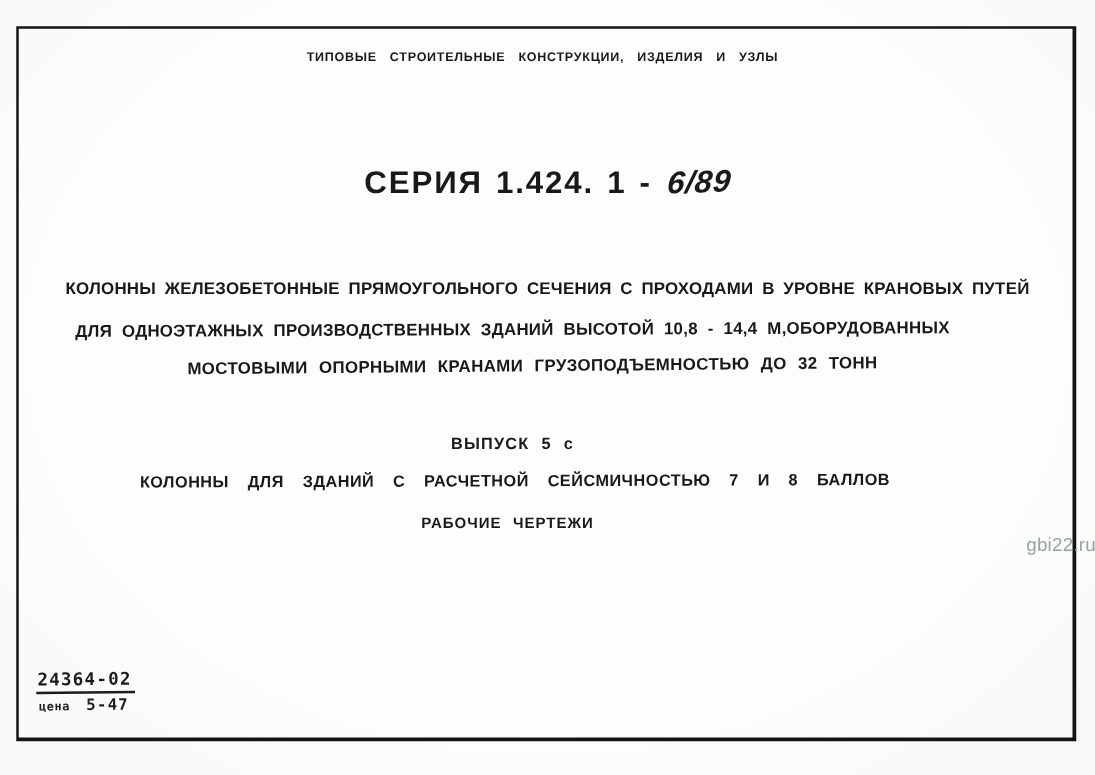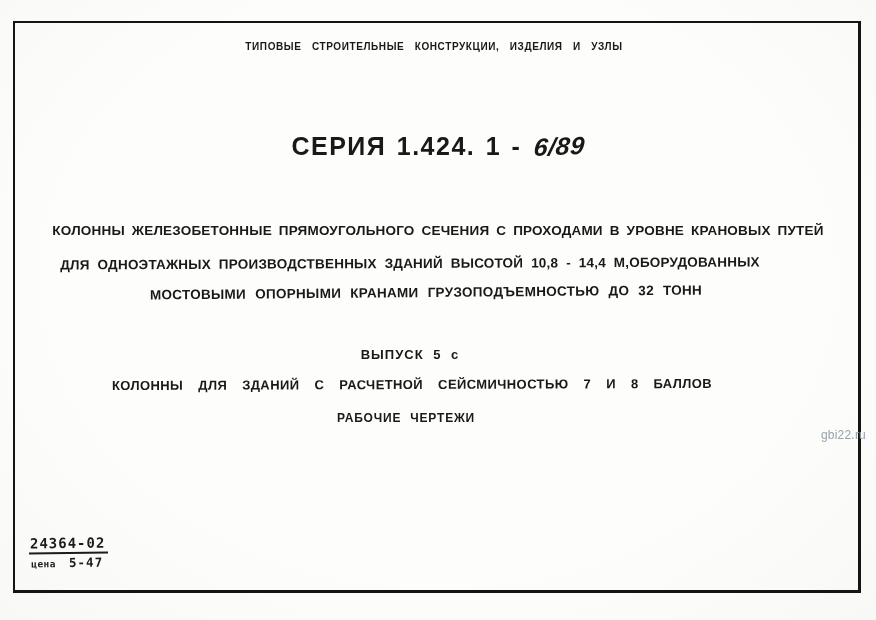--- a/index.html
+++ b/index.html
@@ -133,21 +133,21 @@
     letter-spacing: 0.5px;
   }
   .price-value {
     font-size: 12.5px;
     letter-spacing: 1px;
   }
   .watermark {
     position: absolute;
     left: 821px;
     top: 428px;
-    font-size: 12px;
+    font-size: 15px;
     font-weight: 400;
     color: #9aa1a9;
     z-index: 5;
     letter-spacing: 0.2px;
   }
 </style>
 </head>
 <body>
 
 <div class="page">

